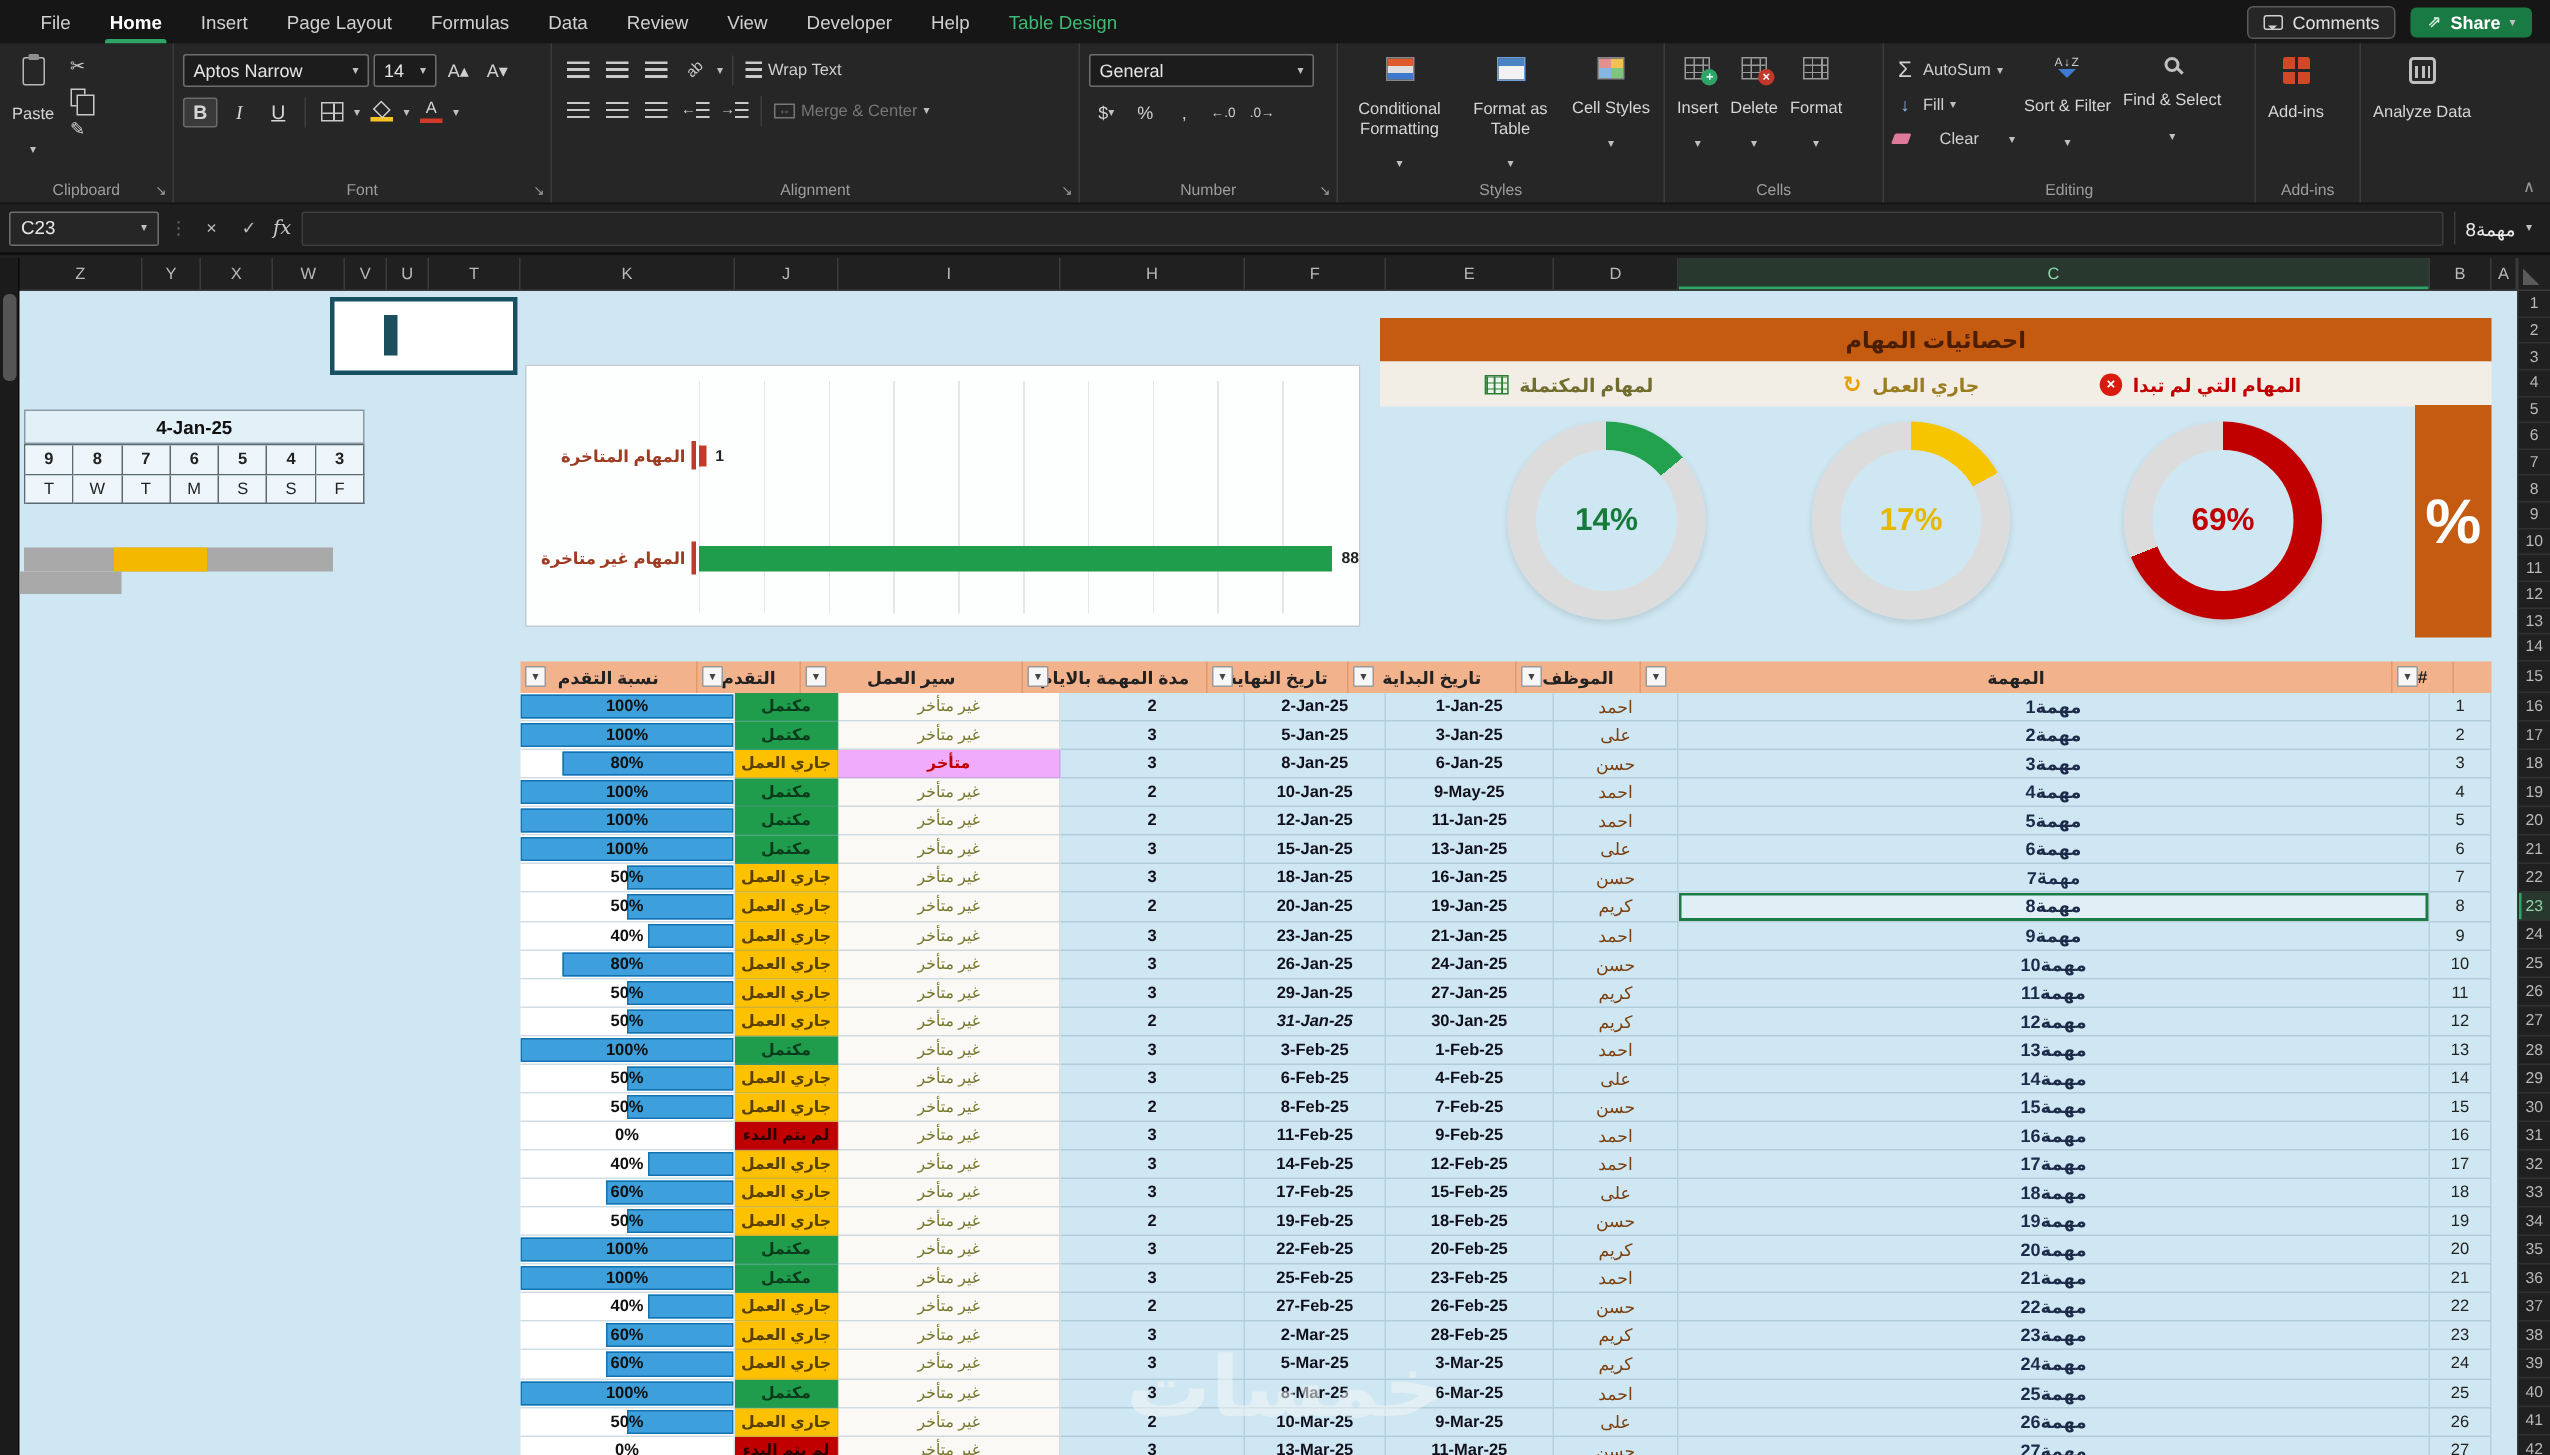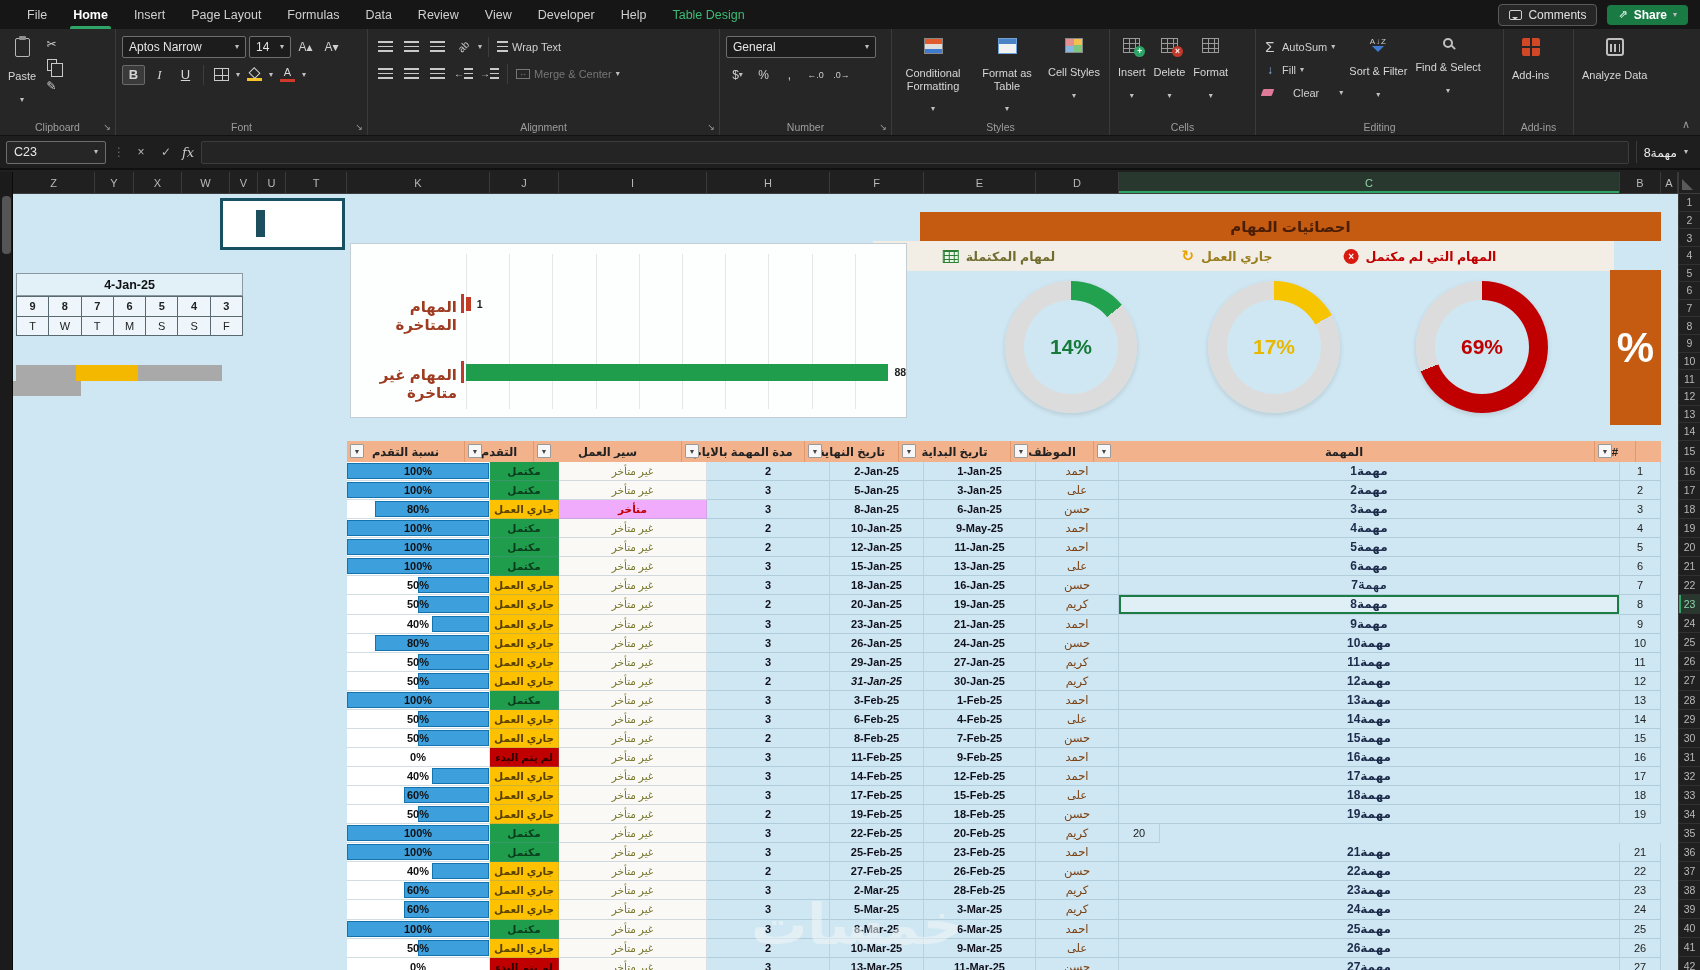--- a/index.html
+++ b/index.html
@@ -89,35 +89,35 @@
   .rowh { display:flex; align-items:center; justify-content:center; color:#b9b9b9; font-size:10.5px; border-bottom:1px solid #313131; }
   .rowh.accent { background:#29382f; color:#8fd6ab; box-shadow:inset 2px 0 0 #2ea566; }
   .vscroll { position:absolute; top:172px; left:0; width:13px; height:798px; background:#1b1b1b; border-right:1px solid #0a0a0a; }
   .vthumb { position:absolute; top:24px; left:2px; width:9px; height:58px; background:#555; border-radius:4px; }
 
   
   .canvas { position:absolute; top:194px; left:13px; width:1665px; height:776px; background:#cfe7f2; overflow:hidden; }
   .abs { position:absolute; }
 
   .dash-title { left:907px; top:18px; width:741px; height:29px; background:#c55a11; color:#4a1d05; font-size:15px; font-weight:bold; display:flex; align-items:center; justify-content:center; }
-  .legend-strip { left:860px; top:47px; width:741px; height:30px; background:#f2eee6; }
+  .legend-strip { left:907px; top:47px; width:741px; height:30px; background:#f2eee6; }
   .legend-item { position:absolute; top:0; height:30px; display:flex; align-items:center; gap:7px; transform:translateX(-50%); font-size:12.5px; font-weight:bold; white-space:nowrap; }
   .ic-sheet { width:16px; height:13px; border:1.5px solid #2e7d32; background:linear-gradient(#2e7d32 1px,transparent 1px) 0 0/100% 4px, linear-gradient(90deg,#2e7d32 1px,transparent 1px) 0 0/5px 100%, #eaf5ea; }
   .ic-sync { color:#e8a200; font-size:15px; font-weight:bold; }
   .ic-notstart { width:15px; height:15px; border-radius:50%; background:#d81a0f; color:#fff; font-size:10px; font-weight:bold; display:flex; align-items:center; justify-content:center; }
 
   .donut { position:absolute; width:132px; height:132px; border-radius:50%; top:87px; box-shadow:0 2px 5px rgba(0,0,0,.12); }
   .donut-hole { position:absolute; inset:19px; background:#cfe7f2; border-radius:50%; display:flex; align-items:center; justify-content:center; }
   .donut-text { font-size:21px; font-weight:bold; }
 
   .pct-block { left:1597px; top:76px; width:51px; height:155px; background:#c55a11; color:#fff; font-size:42px; font-weight:bold; display:flex; align-items:center; justify-content:center; }
 
   .chart-panel { left:337px; top:49px; width:557px; height:175px; background:#fdfefe; border:1px solid #c4cdd2; }
   .chart-plot { position:absolute; left:115px; top:10px; width:432px; height:155px; background:repeating-linear-gradient(90deg,#e6e6e6 0 1px,transparent 1px 43.2px); }
-  .chart-label { position:absolute; left:4px; width:102px; text-align:right; color:#9e3b21; font-size:15px; font-weight:bold; direction:rtl; }
+  .chart-label { position:absolute; left:4px; width:102px; text-align:right; color:#9e3b21; font-size:11px; font-weight:bold; direction:rtl; }
   .chart-tick { position:absolute; left:110px; width:3px; background:#c0392b; }
   .chart-bar { position:absolute; left:115px; }
   #bar-late { background:#c23b22; height:14px; top:53px; }
   #bar-ontime { background:#1f9d4d; height:17px; top:120px; }
   .chart-val { position:absolute; font-size:10.5px; font-weight:bold; color:#222; }
 
   .spin-box { left:207px; top:4px; width:125px; height:52px; background:#fff; border:3px solid #175061; }
   .spin-thumb { position:absolute; left:33px; top:9px; width:9px; height:27px; background:#1b4f5e; }
   .date-cell { left:3px; top:79px; width:227px; height:23px; background:#e2f0f8; border:1px solid #8a9aa5; display:flex; align-items:center; justify-content:center; font-size:12.5px; font-weight:bold; color:#111; }
   .week-grid { left:3px; top:102px; width:227px; height:40px; display:grid; grid-template-rows:repeat(2,1fr); grid-template-columns:repeat(7,1fr); border-left:1px solid #5a6a72; border-top:1px solid #5a6a72; }
@@ -510,21 +510,21 @@
       <div class="legend-item" style="left:126px; color:#716d2f">
         <span class="ic-sheet"></span>
         <span dir="rtl">لمهام المكتملة</span>
       </div>
       <div class="legend-item" style="left:354px; color:#9a7d1e">
         <span class="ic-sync">↻</span>
         <span dir="rtl">جاري العمل</span>
       </div>
       <div class="legend-item" style="left:547px; color:#c00000">
         <span class="ic-notstart">×</span>
-        <span dir="rtl">المهام التي لم مكتمل</span>
+        <span dir="rtl">المهام التي لم تبدا</span>
       </div>
     </div>
 
     <div class="donut" style="left: 992px; background: conic-gradient(rgb(34, 162, 79) 0deg, rgb(34, 162, 79) 14%, rgb(220, 220, 220) 14%, rgb(220, 220, 220) 100%);">
         <div class="donut-hole">
           <span class="donut-text" style="color: rgb(21, 122, 58);">14%</span>
         </div>
       </div>
     <div class="donut" style="left: 1195px; background: conic-gradient(rgb(246, 197, 0) 0deg, rgb(246, 197, 0) 17%, rgb(220, 220, 220) 17%, rgb(220, 220, 220) 100%);">
         <div class="donut-hole">
@@ -884,20 +884,21 @@
           <div class="td td-pct" style="width: 143px;">
             <div class="dbar" style="width: 100%;"></div>
             <span class="ptext">100%</span>
           </div>
           <div class="td td-status st-done" style="width: 69px;">مكتمل</div>
           <div class="td td-flow" style="width: 148px;">غير متأخر</div>
           <div class="td td-dur" style="width: 123px;">3</div>
           <div class="td td-date" style="width: 94px;">22-Feb-25</div>
           <div class="td td-date" style="width: 112px;">20-Feb-25</div>
           <div class="td td-emp" style="width: 83px;">كريم</div>
+          <div class="td td-task" style="width: 501px;">مهمة20</div>
           <div class="td td-num" style="width: 41px;">20</div>
         </div>
         <div class="tr">
           <div class="td td-pct" style="width: 143px;">
             <div class="dbar" style="width: 100%;"></div>
             <span class="ptext">100%</span>
           </div>
           <div class="td td-status st-done" style="width: 69px;">مكتمل</div>
           <div class="td td-flow" style="width: 148px;">غير متأخر</div>
           <div class="td td-dur" style="width: 123px;">3</div>

